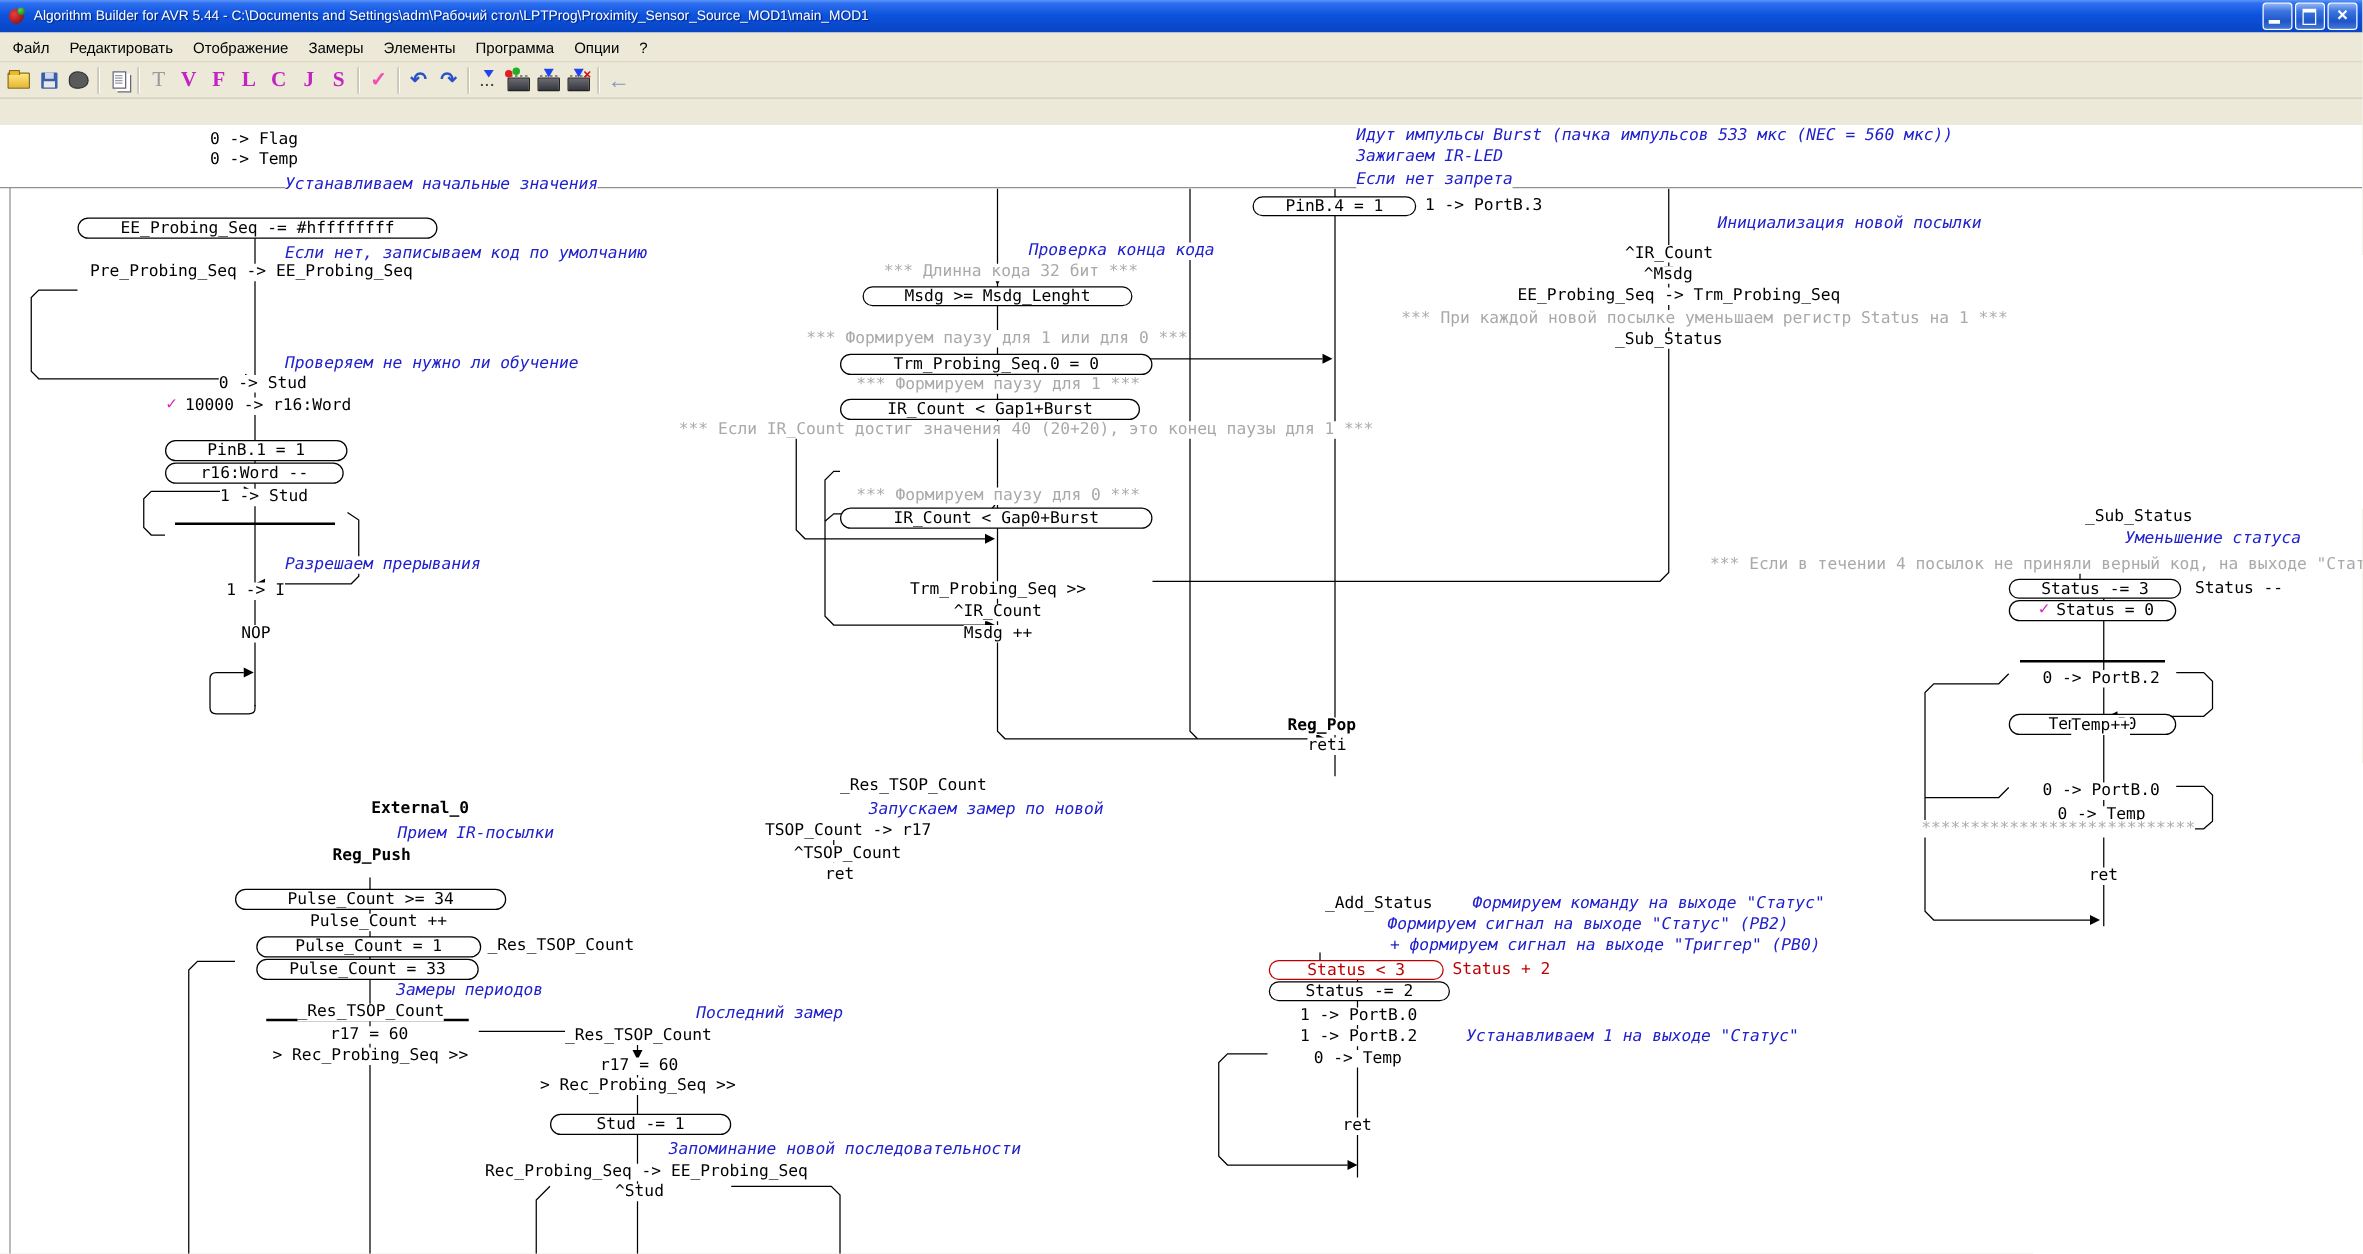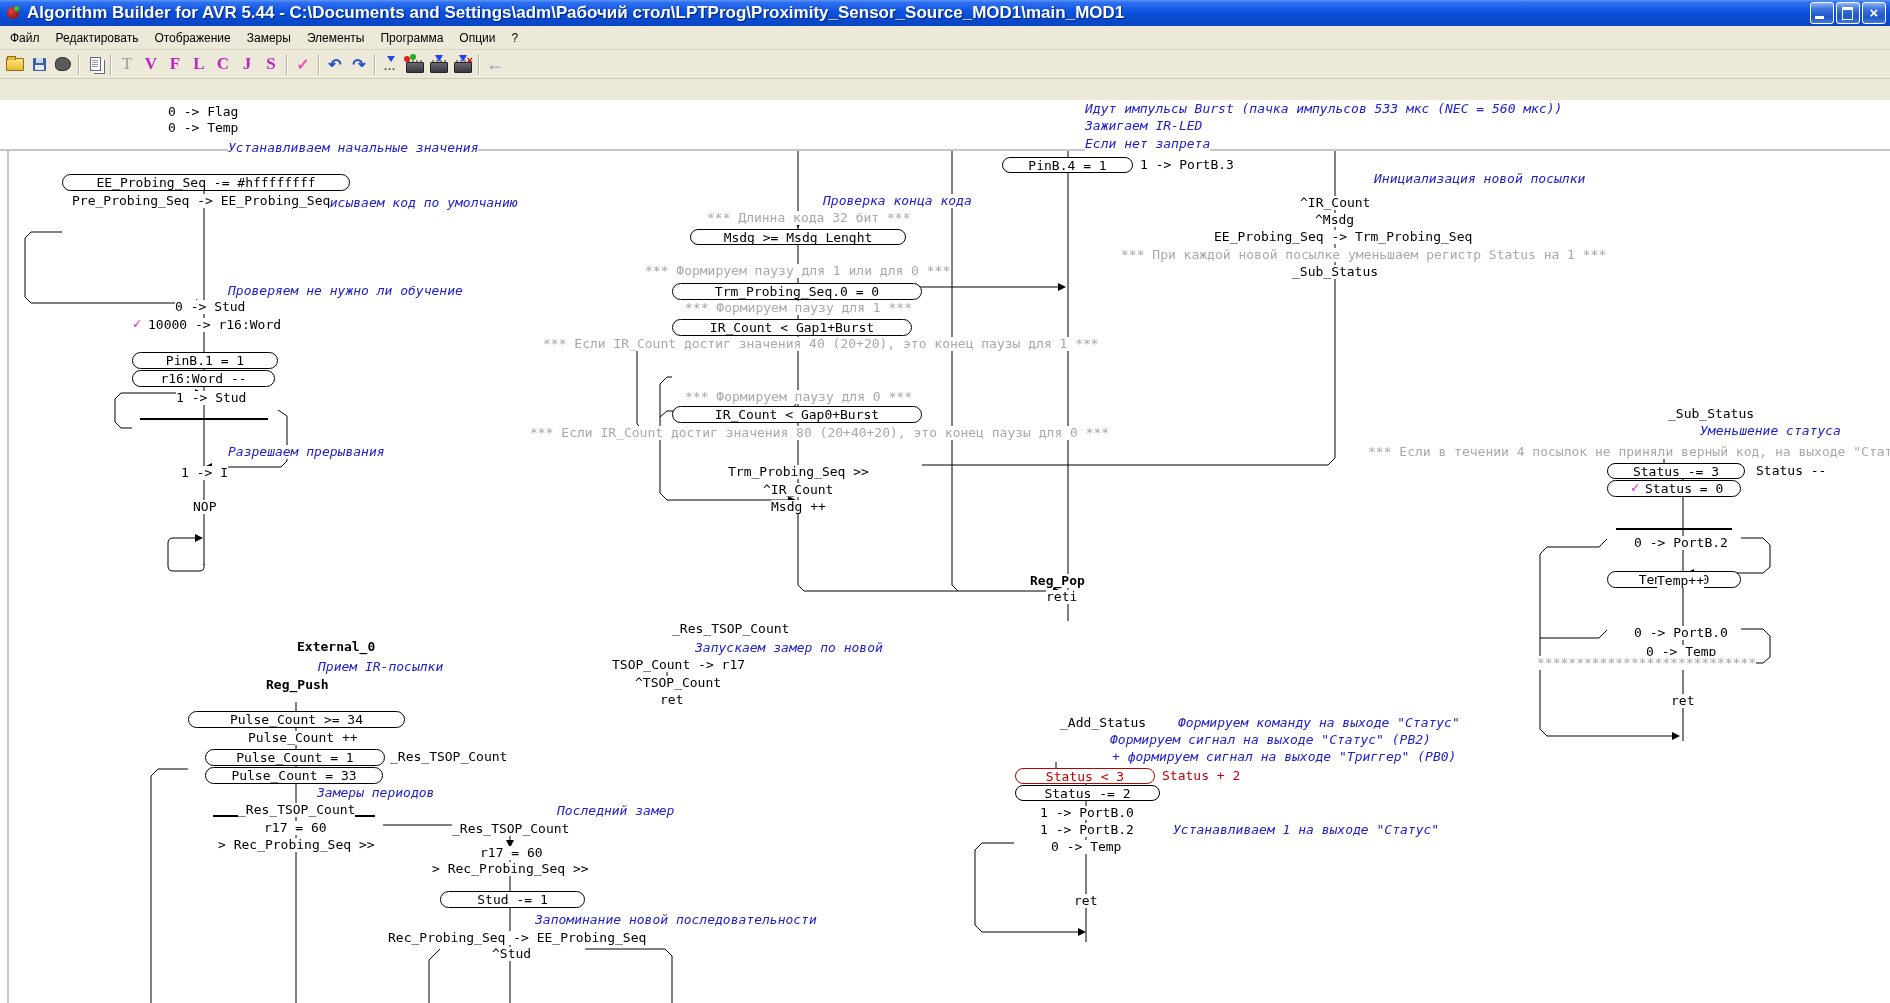--- a/index.html
+++ b/index.html
@@ -7,21 +7,21 @@
   .win{position:relative;width:1890px;height:1003px;}
 
   
   .titlebar{height:26px;display:flex;align-items:center;padding:0 4px;
     background:linear-gradient(180deg,#5a96f8 0%,#2f6ff0 10%,#0d53dd 45%,#0a49cd 80%,#0845c2 100%);}
   .app-icon{width:16px;height:16px;margin:0 5px 0 2px;position:relative;display:inline-block;}
   .app-icon:before{content:"";position:absolute;left:1px;top:2px;width:12px;height:12px;border-radius:50%;
     background:radial-gradient(circle at 35% 35%,#e84040,#7a0505);}
   .app-icon:after{content:"";position:absolute;left:8px;top:1px;width:6px;height:6px;border-radius:50%;
     background:radial-gradient(circle at 35% 35%,#57d657,#0a6a0a);}
-  .title{color:#fff;font-weight:bold;font-size:17px;text-shadow:1px 1px 1px #00227a;
+  .title{color:#fff;font-weight:normal;font-size:11px;text-shadow:1px 1px 1px #00227a;
     white-space:nowrap;overflow:hidden;flex:1;}
   .winbtns{display:flex;gap:2px;margin-left:6px;}
   .wbtn{width:22px;height:20px;border-radius:3px;border:1px solid #fff;position:relative;
     background:linear-gradient(180deg,#8fb5f4 0%,#3c74e0 30%,#1e56c8 70%,#4377d8 100%);}
   .wbtn .g-min{position:absolute;left:4px;bottom:4px;width:9px;height:3px;background:#fff;}
   .wbtn .g-max{position:absolute;left:5px;top:4px;width:9px;height:9px;border:1px solid #fff;border-top:3px solid #fff;}
   .wbtn .g-x{position:absolute;left:0;top:0;width:100%;height:100%;color:#fff;font-size:15px;font-weight:bold;
     line-height:19px;text-align:center;}
 
   
@@ -276,36 +276,35 @@
       <div class="ov" style="left: 188px; top: 611px; width: 217px; height: 17px;">Pulse_Count &gt;= 34</div>
       <div class="ov" style="left: 205px; top: 649px; width: 180px; height: 17px;">Pulse_Count = 1</div>
       <div class="ov" style="left: 205px; top: 667px; width: 178px; height: 17px;">Pulse_Count = 33</div>
       <div class="ov" style="left: 440px; top: 791px; width: 145px; height: 17px;">Stud -= 1</div>
       <div class="ov red" style="left: 1015px; top: 668px; width: 140px; height: 16px;">Status &lt; 3</div>
       <div class="ov" style="left: 1015px; top: 685px; width: 145px; height: 16px;">Status -= 2</div>
       <div class="ft s" style="left: 168px; top: 5px;">0 -&gt; Flag</div>
       <div class="ft s" style="left: 168px; top: 21px;">0 -&gt; Temp</div>
       <div class="ft c" style="left: 228px; top: 41px;">Устанавливаем начальные значения</div>
       <div class="ft c" style="left: 228px; top: 96px;">Если нет, записываем код по умолчанию</div>
-      <div class="ft s" style="left: 72px; top: 94px;">Pre_Probing_Seq -&gt; EE_Probing_Seq</div>
+      <div class="ft s" style="left: 72px; top: 111px;">Pre_Probing_Seq -&gt; EE_Probing_Seq</div>
       <div class="ft c" style="left: 228px; top: 184px;">Проверяем не нужно ли обучение</div>
       <div class="ft s" style="left: 175px; top: 200px;">0 -&gt; Stud</div>
       <div class="ft s" style="left: 148px; top: 218px;">10000 -&gt; r16:Word</div>
       <div class="ft k" style="left: 133px; top: 216px;">✓</div>
       <div class="ft s" style="left: 176px; top: 291px;">1 -&gt; Stud</div>
       <div class="ft c" style="left: 228px; top: 345px;">Разрешаем прерывания</div>
       <div class="ft s" style="left: 181px; top: 366px;">1 -&gt; I</div>
       <div class="ft s" style="left: 193px; top: 400px;">NOP</div>
       <div class="ft c" style="left: 823px; top: 94px;">Проверка конца кода</div>
       <div class="ft n" style="left: 707px; top: 111px;">*** Длинна кода 32 бит ***</div>
       <div class="ft n" style="left: 645px; top: 164px;">*** Формируем паузу для 1 или для 0 ***</div>
       <div class="ft n" style="left: 685px; top: 201px;">*** Формируем паузу для 1 ***</div>
       <div class="ft n" style="left: 543px; top: 237px;">*** Если IR_Count достиг значения 40 (20+20), это конец паузы для 1 ***</div>
       <div class="ft n" style="left: 685px; top: 290px;">*** Формируем паузу для 0 ***</div>
-      <div class="ft n" style="left: 530px; top: 326px;">*** Если IR_Count достиг значения 80 (20+40+20), это конец паузы для 0 ***</div>
       <div class="ft s" style="left: 728px; top: 365px;">Trm_Probing_Seq &gt;&gt;</div>
       <div class="ft s" style="left: 763px; top: 383px;">^IR_Count</div>
       <div class="ft s" style="left: 771px; top: 400px;">Msdg ++</div>
       <div class="ft b" style="left: 1030px; top: 474px; text-align: center;">Reg_Pop</div>
       <div class="ft s" style="left: 1046px; top: 490px;">reti</div>
       <div class="ft c" style="left: 1085px; top: 2px;">Идут импульсы Burst (пачка импульсов 533 мкс (NEC = 560 мкс))</div>
       <div class="ft c" style="left: 1085px; top: 19px;">Зажигаем IR-LED</div>
       <div class="ft c" style="left: 1085px; top: 37px;">Если нет запрета</div>
       <div class="ft s" style="left: 1140px; top: 58px;">1 -&gt; PortB.3</div>
       <div class="ft c" style="left: 1374px; top: 72px;">Инициализация новой посылки</div>

